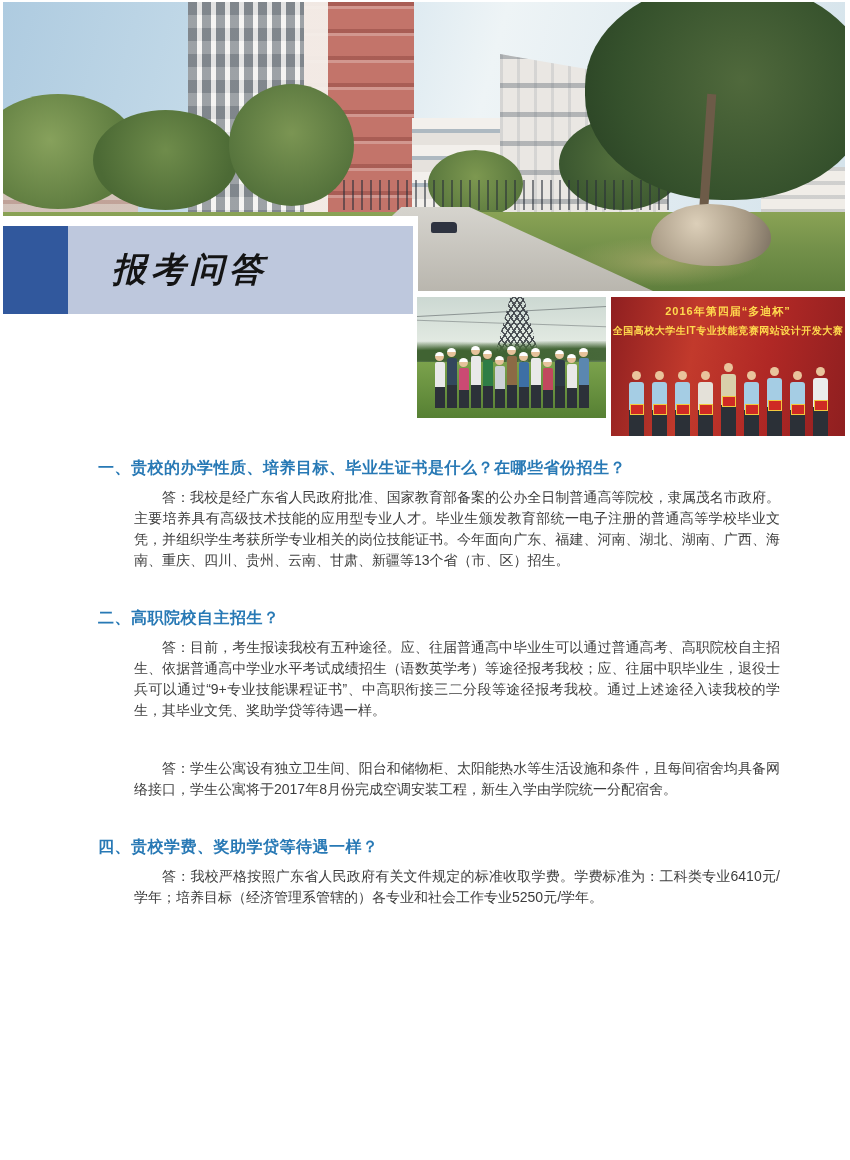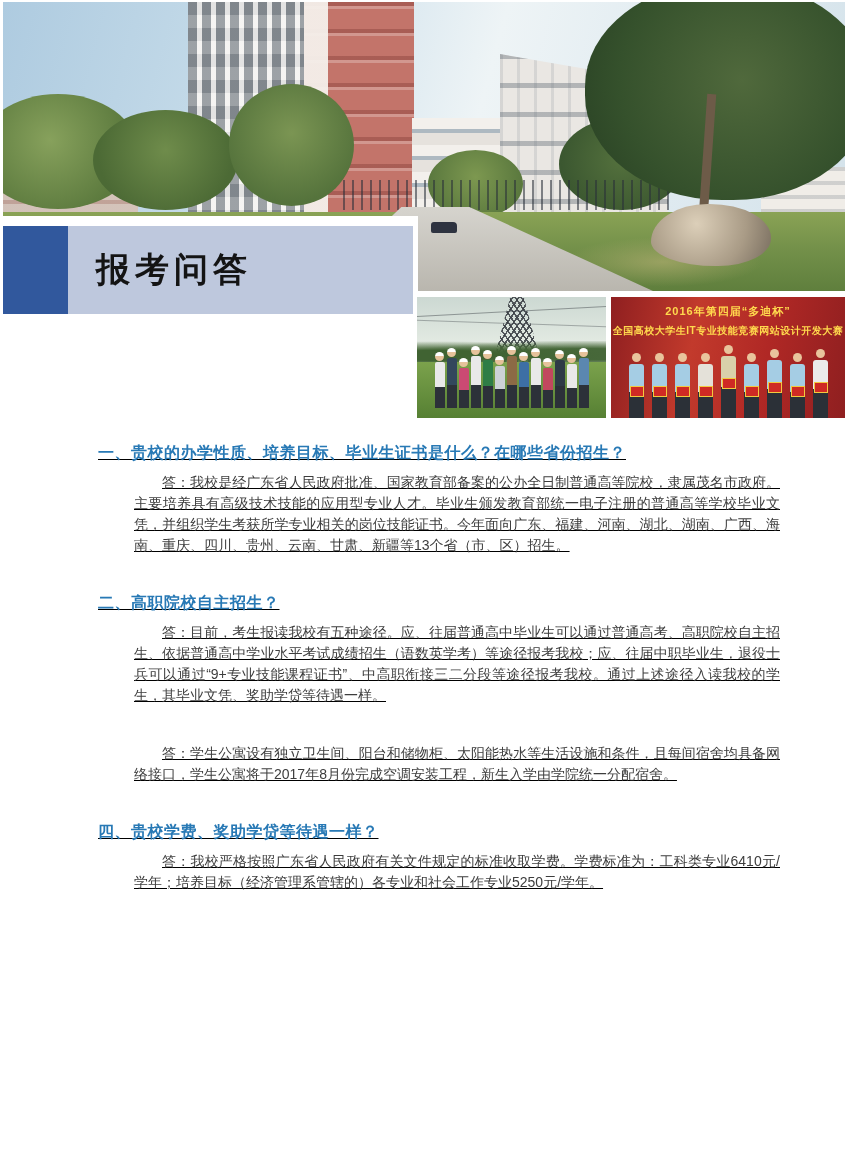--- a/index.html
+++ b/index.html
@@ -48,21 +48,21 @@
   .rock { left:648px; top:202px; width:120px; height:62px;
           border-radius: 48% 52% 45% 55% / 62% 55% 45% 40%;
           background: radial-gradient(circle at 38% 32%, #dccfb9, #a99b86 58%, #7b7061 95%); }
   .car { left:428px; top:220px; width:26px; height:11px; border-radius:3px 4px 2px 2px; background:#2e3340; }
 
   
   .hero-cut { position:absolute; left:0; top:216px; width:418px; height:82px; background:#ffffff; }
   .banner { position:absolute; left:3px; top:226px; width:410px; height:88px; }
   .banner-square { position:absolute; left:0; top:0; width:65px; height:88px; background:#31589d; }
   .banner-bar { position:absolute; left:65px; top:0; width:345px; height:88px; background:#bec8dd; display:flex; align-items:center; }
-  .banner-title { padding-left:28px; font-size:34px; font-weight:bold; color:#141414; letter-spacing:5px; }
+  .banner-title { padding-left:44px; font-size:34px; font-weight:bold; color:#141414; letter-spacing:5px;font-style:italic; }
 
   
   .photo-group { position:absolute; left:417px; top:297px; width:189px; height:121px; overflow:hidden;
           background: linear-gradient(#ccd8d2 0%, #e4ebe3 40%, #dfe8dd 55%); }
   .gp-wire { position:absolute; left:-10px; top:14px; width:210px; height:1px; background:rgba(70,75,80,.5); transform:rotate(-3deg); }
   .gp-wire2 { position:absolute; left:-10px; top:26px; width:210px; height:1px; background:rgba(70,75,80,.4); transform:rotate(2deg); }
   .gp-tower { position:absolute; left:76px; top:0; width:48px; height:66px;
           clip-path: polygon(36% 0, 64% 0, 100% 100%, 0 100%);
           background: repeating-linear-gradient(55deg, rgba(58,62,68,.85) 0 1.5px, rgba(0,0,0,0) 1.5px 5px),
                       repeating-linear-gradient(-55deg, rgba(58,62,68,.85) 0 1.5px, rgba(0,0,0,0) 1.5px 5px); }
@@ -84,37 +84,37 @@
   .gp:nth-child(6) { --shirt:#cdd2d6; height:42px; }
   .gp:nth-child(7) { --shirt:#8c6a45; height:52px; }
   .gp:nth-child(8) { --shirt:#3d6fa5; height:46px; }
   .gp:nth-child(9) { height:50px; }
   .gp:nth-child(10){ --shirt:#c2485e; height:40px; }
   .gp:nth-child(11){ --shirt:#2e3a46; height:48px; }
   .gp:nth-child(12){ height:44px; }
   .gp:nth-child(13){ --shirt:#5b87b0; height:50px; }
 
   
-  .photo-award { position:absolute; left:611px; top:297px; width:234px; height:121px; overflow:hidden; text-align:center;
+  .photo-award { position:absolute; left:611px; top:297px; width:234px; height:139px; overflow:hidden; text-align:center;
           background: linear-gradient(100deg, #8f1f20 0%, #c23a2c 35%, #b02825 65%, #8f1f20 100%); }
   .award-l1 { margin-top:7px; font-size:11px; font-weight:bold; color:#ffd94d; letter-spacing:1px; }
   .award-l2 { margin-top:5px; font-size:10px; font-weight:bold; color:#ffd94d; letter-spacing:0.5px; }
   .ap-row { position:absolute; left:0; bottom:-6px; width:234px; display:flex; justify-content:center; align-items:flex-end; }
   .ap { position:relative; width:15px; margin:0 4px; height:60px; border-radius:3px 3px 0 0;
         background: linear-gradient(var(--shirt,#a5cde4) 0 46%, #2b3037 46%); }
   .ap::before { content:""; position:absolute; top:-11px; left:3px; width:9px; height:9px; border-radius:50%; background:#e9c49c; }
   .ap::after { content:""; position:absolute; top:22px; left:1px; width:12px; height:9px;
         background:#cf2a24; border:1px solid #f3c93e; }
   .ap:nth-child(4) { --shirt:#e4e1d9; }
   .ap:nth-child(5) { --shirt:#d9d0aa; height:68px; }
   .ap:nth-child(7) { height:64px; }
   .ap:nth-child(9) { --shirt:#ebebeb; height:64px; }
 
   
-  .content { position:absolute; left:98px; top:443px; width:682px;text-decoration:underline; }
+  .content { position:absolute; left:98px; top:458px; width:682px; }
   .qa { margin-bottom:37px; }
   .qa-heading { font-size:16px; line-height:20px; font-weight:bold; color:#2879b5; letter-spacing:0.5px; margin:0 0 9px; }
   .qa-body { font-size:14px; line-height:21px; color:#3d3d3d; text-align:justify; text-indent:2em;margin-left:36px; }
   .qa-body + .qa-body { margin-top:11px; }
 </style>
 </head>
 <body>
 
 <div class="page">
 

